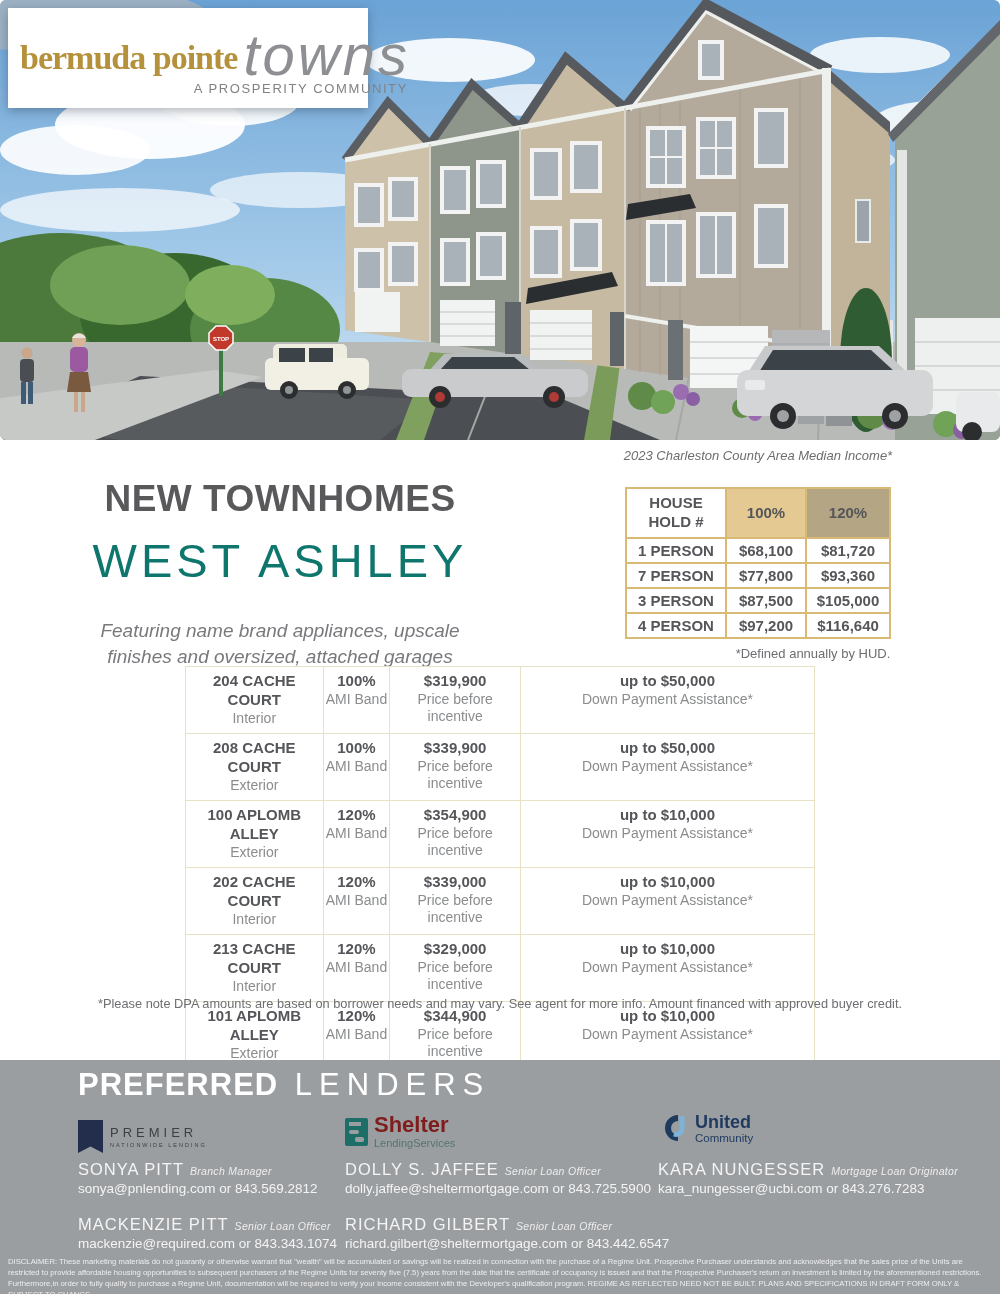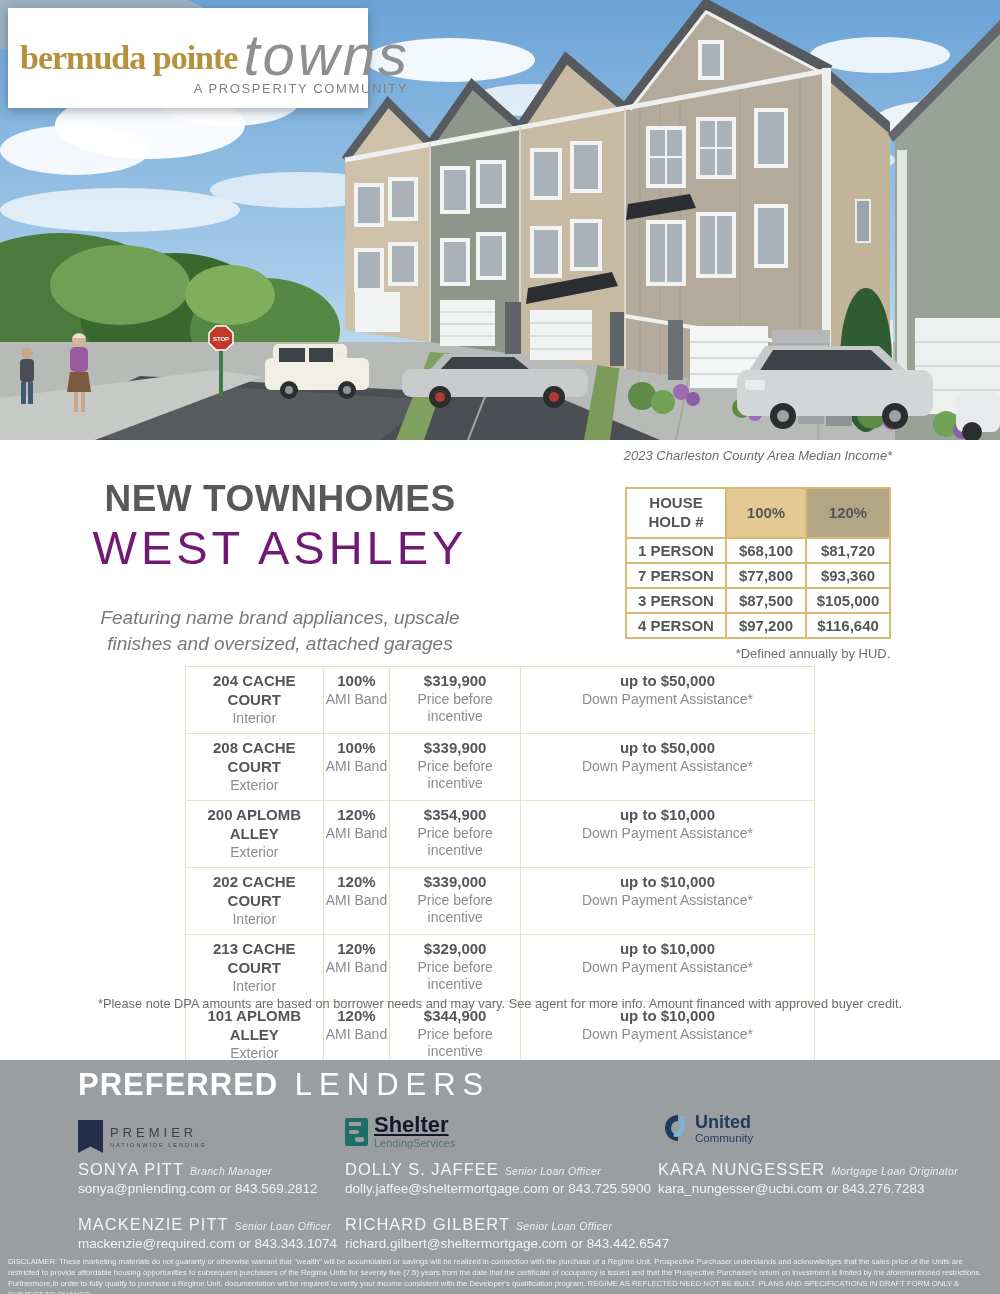--- a/index.html
+++ b/index.html
@@ -1,37 +1,37 @@
 <!DOCTYPE html>
 <html><head>
 <meta charset="utf-8">
 <style>
   html,body{margin:0;padding:0;background:#e8e8e8;}
   .page{position:relative;width:1000px;height:1294px;background:#ffffff;margin:0 auto;
         font-family:"Liberation Sans", sans-serif;overflow:hidden;}
 
   
-  .hero{position:absolute;left:0;top:0;width:1000px;height:440px;overflow:hidden;}
+  .hero{position:absolute;left:0;top:0;width:1000px;height:440px;overflow:hidden;border-radius:6px;}
   .hero svg{display:block;}
   .logo-box{position:absolute;left:8px;top:8px;width:360px;height:100px;background:#fff;
             box-shadow:0 3px 10px rgba(30,40,60,.35);display:flex;align-items:center;
             padding:0 6px 0 12px;box-sizing:border-box;}
   .brand-gold{font-family:"Liberation Serif", serif;font-weight:bold;font-size:34px;
               color:#b5913c;letter-spacing:-1px;white-space:nowrap;}
   .brand-tree{margin:0 2px 12px 4px;}
   .brand-right{position:relative;margin-top:-6px;}
   .brand-light{font-size:58px;color:#8d8f92;letter-spacing:3px;line-height:1;font-style:italic;}
   .brand-tag{position:absolute;right:2px;bottom:-12px;font-size:13px;letter-spacing:1.6px;
              color:#808285;white-space:nowrap;}
 
   
   .bodysec{position:absolute;left:0;top:440px;width:1000px;height:620px;background:#fff;}
   .intro{position:absolute;left:55px;top:38px;width:450px;text-align:center;}
   .intro-title{font-size:37px;font-weight:bold;color:#59595c;letter-spacing:.5px;}
-  .intro-sub{font-size:47px;color:#701a75;letter-spacing:4px;margin-top:0;font-weight:normal;text-align:center;}
+  .intro-sub{font-size:47px;color:#0f766e;letter-spacing:4px;margin-top:13px;font-weight:normal;text-align:center;}
   .intro-tag{font-style:italic;font-size:19px;color:#77797c;margin:30px auto 0;width:400px;line-height:1.35;}
 
   .income{position:absolute;left:548px;top:8px;width:420px;text-align:center;}
   .income-title{font-style:italic;font-size:13px;color:#6b6d70;margin-bottom:24px;white-space:nowrap;}
   table.ami{border-collapse:collapse;margin:0 auto;}
   table.ami td{border:2px solid #d9ba75;font-size:15px;font-weight:bold;color:#55565a;
                text-align:center;padding:3px 6px;background:#fff;}
   table.ami td.c0{width:86px;}
   table.ami td.c1{width:66px;}
   table.ami td.c2{width:70px;}
@@ -67,21 +67,21 @@
   .pn-l1{font-size:13px;letter-spacing:4px;color:#3d3f41;}
   .pn-l2{font-size:5.5px;letter-spacing:2px;color:#3d3f41;margin-top:2px;}
 
   .logo-shelter{left:345px;top:54px;}
   .sh-icon{position:relative;width:23px;height:28px;background:#1c6e66;border-radius:2px;}
   .sh-icon i{position:absolute;background:#9b9ea1;}
   .sh-icon .a{left:4px;top:4px;width:12px;height:4px;}
   .sh-icon .b{left:4px;top:12px;width:10px;height:4px;border-radius:2px;}
   .sh-icon .c{left:10px;top:19px;width:9px;height:5px;border-radius:2px;}
   .sh-text{margin-left:6px;}
-  .sh-l1{font-size:22px;font-weight:bold;color:#0f172a;line-height:1;text-decoration:underline;}
+  .sh-l1{font-size:22px;font-weight:bold;color:#7f1d1d;line-height:1;}
   .sh-l2{font-size:11px;color:#55756c;margin-top:1px;}
 
   .logo-united{left:658px;top:52px;}
   .uc-text{margin-left:5px;}
   .uc-l1{font-size:18px;font-weight:bold;color:#1f3a5f;line-height:1;}
   .uc-l2{font-size:11.5px;color:#1f3a5f;margin-top:1px;}
 
   .contact{position:absolute;color:#f4f4f4;}
   .contact .nm{font-size:16.5px;letter-spacing:1px;font-weight:normal;}
   .contact .tt{font-size:10.5px;font-style:italic;letter-spacing:.3px;color:#eeeeee;margin-left:6px;}
@@ -455,21 +455,21 @@
             <div class="lb">$339,900</div>
             <div class="ll">Price before incentive</div>
           </div>
         <div class="lcell lc4">
             <div class="lb">up to $50,000</div>
             <div class="ll">Down Payment Assistance*</div>
           </div>
       </div>
       <div class="lrow">
         <div class="lcell lc1">
-            <div class="lb">200 APLOMB ALLEY</div>
+            <div class="lb">100 APLOMB ALLEY</div>
             <div class="ll">Exterior</div>
           </div>
         <div class="lcell lc2">
             <div class="lb">120%</div>
             <div class="ll">AMI Band</div>
           </div>
         <div class="lcell lc3">
             <div class="lb">$354,900</div>
             <div class="ll">Price before incentive</div>
           </div>

